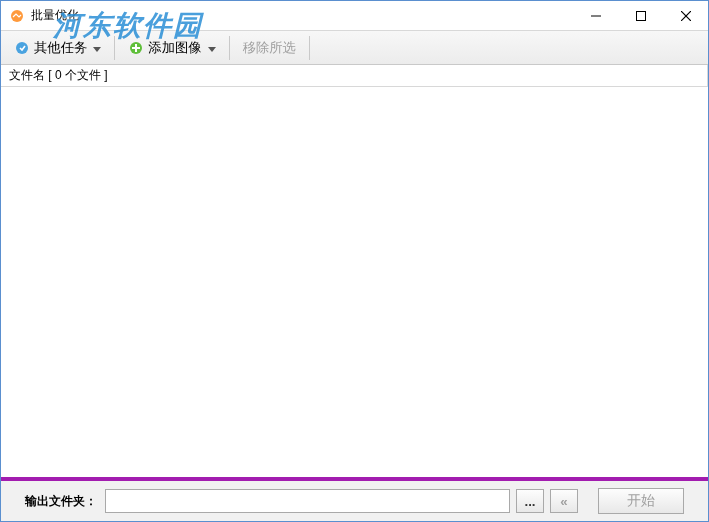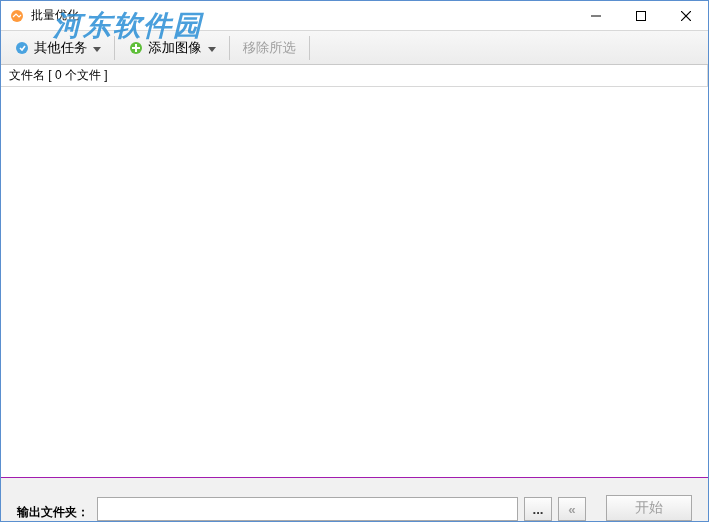--- a/index.html
+++ b/index.html
@@ -14,21 +14,21 @@
     .toolbtn { display: flex; align-items: center; height: 28px; padding: 0 6px; margin: 0 2px; border: 1px solid transparent; border-radius: 2px; cursor: pointer; background: transparent; color: #000; }
     .toolbtn.disabled { color: #a0a0a0; cursor: default; }
     .toolbtn .ticon { width: 16px; height: 16px; margin-right: 4px; display: inline-flex; align-items: center; justify-content: center; }
     .tool-dd { margin-left: 6px; }
     .tool-sep { width: 1px; height: 24px; background: #c9c9c9; margin: 0 4px; }
     .header-row { height: 22px; background: #fff; border-bottom: 1px solid #d8d8d8; display: flex; align-items: center; }
     .header-col { height: 100%; display: flex; align-items: center; padding: 0 8px; border-right: 1px solid #d8d8d8; }
     .col-filename { flex: 1; }
     .col-status { width: 72px; border-right: none; }
     .listarea { flex: 1; background: #fff; overflow: auto; }
-    .bottombar { height: 44px; border-top: 1px solid #a21caf; background: #f1f1f1; display: flex; align-items: flex-end; padding: 0 16px; gap: 6px; }
+    .bottombar { height: 44px; border-top: 4px solid #a21caf; background: #f1f1f1; display: flex; align-items: center; padding: 0 24px; gap: 6px; }
     .out-label { font-weight: bold; font-size: 12px; margin-right: 2px; }
     .out-input { flex: 1; height: 24px; border: 1px solid #a9a9a9; background: #fff; padding: 0 4px; font-size: 12px; }
     .small-btn { width: 28px; height: 24px; border: 1px solid #a9a9a9; background: linear-gradient(#fdfdfd, #e8e8e8); cursor: pointer; display: flex; align-items: center; justify-content: center; font-weight: bold; color: #333; }
     .small-btn.disabled { color: #a0a0a0; cursor: default; }
     .start-btn { width: 86px; height: 26px; margin-left: 14px; border: 1px solid #a9a9a9; background: linear-gradient(#fdfdfd, #e8e8e8); color: #a0a0a0; cursor: default; font-size: 14px; display: flex; align-items: center; justify-content: center; }
     .watermark { position: absolute; top: 6px; left: 4px; pointer-events: none; opacity: 0.85; }
     .wm-cn { font-family: "KaiTi", "STKaiti", serif; font-size: 28px; font-weight: bold; font-style: italic; letter-spacing: 2px; color: #2b8fd6; text-shadow: 0 0 1px #fff; margin-left: 48px; }
     .wm-url { font-family: Arial, sans-serif; font-size: 18px; font-weight: bold; color: #58b946; margin-top: -4px; margin-left: 20px; }
   </style>
 </head>

